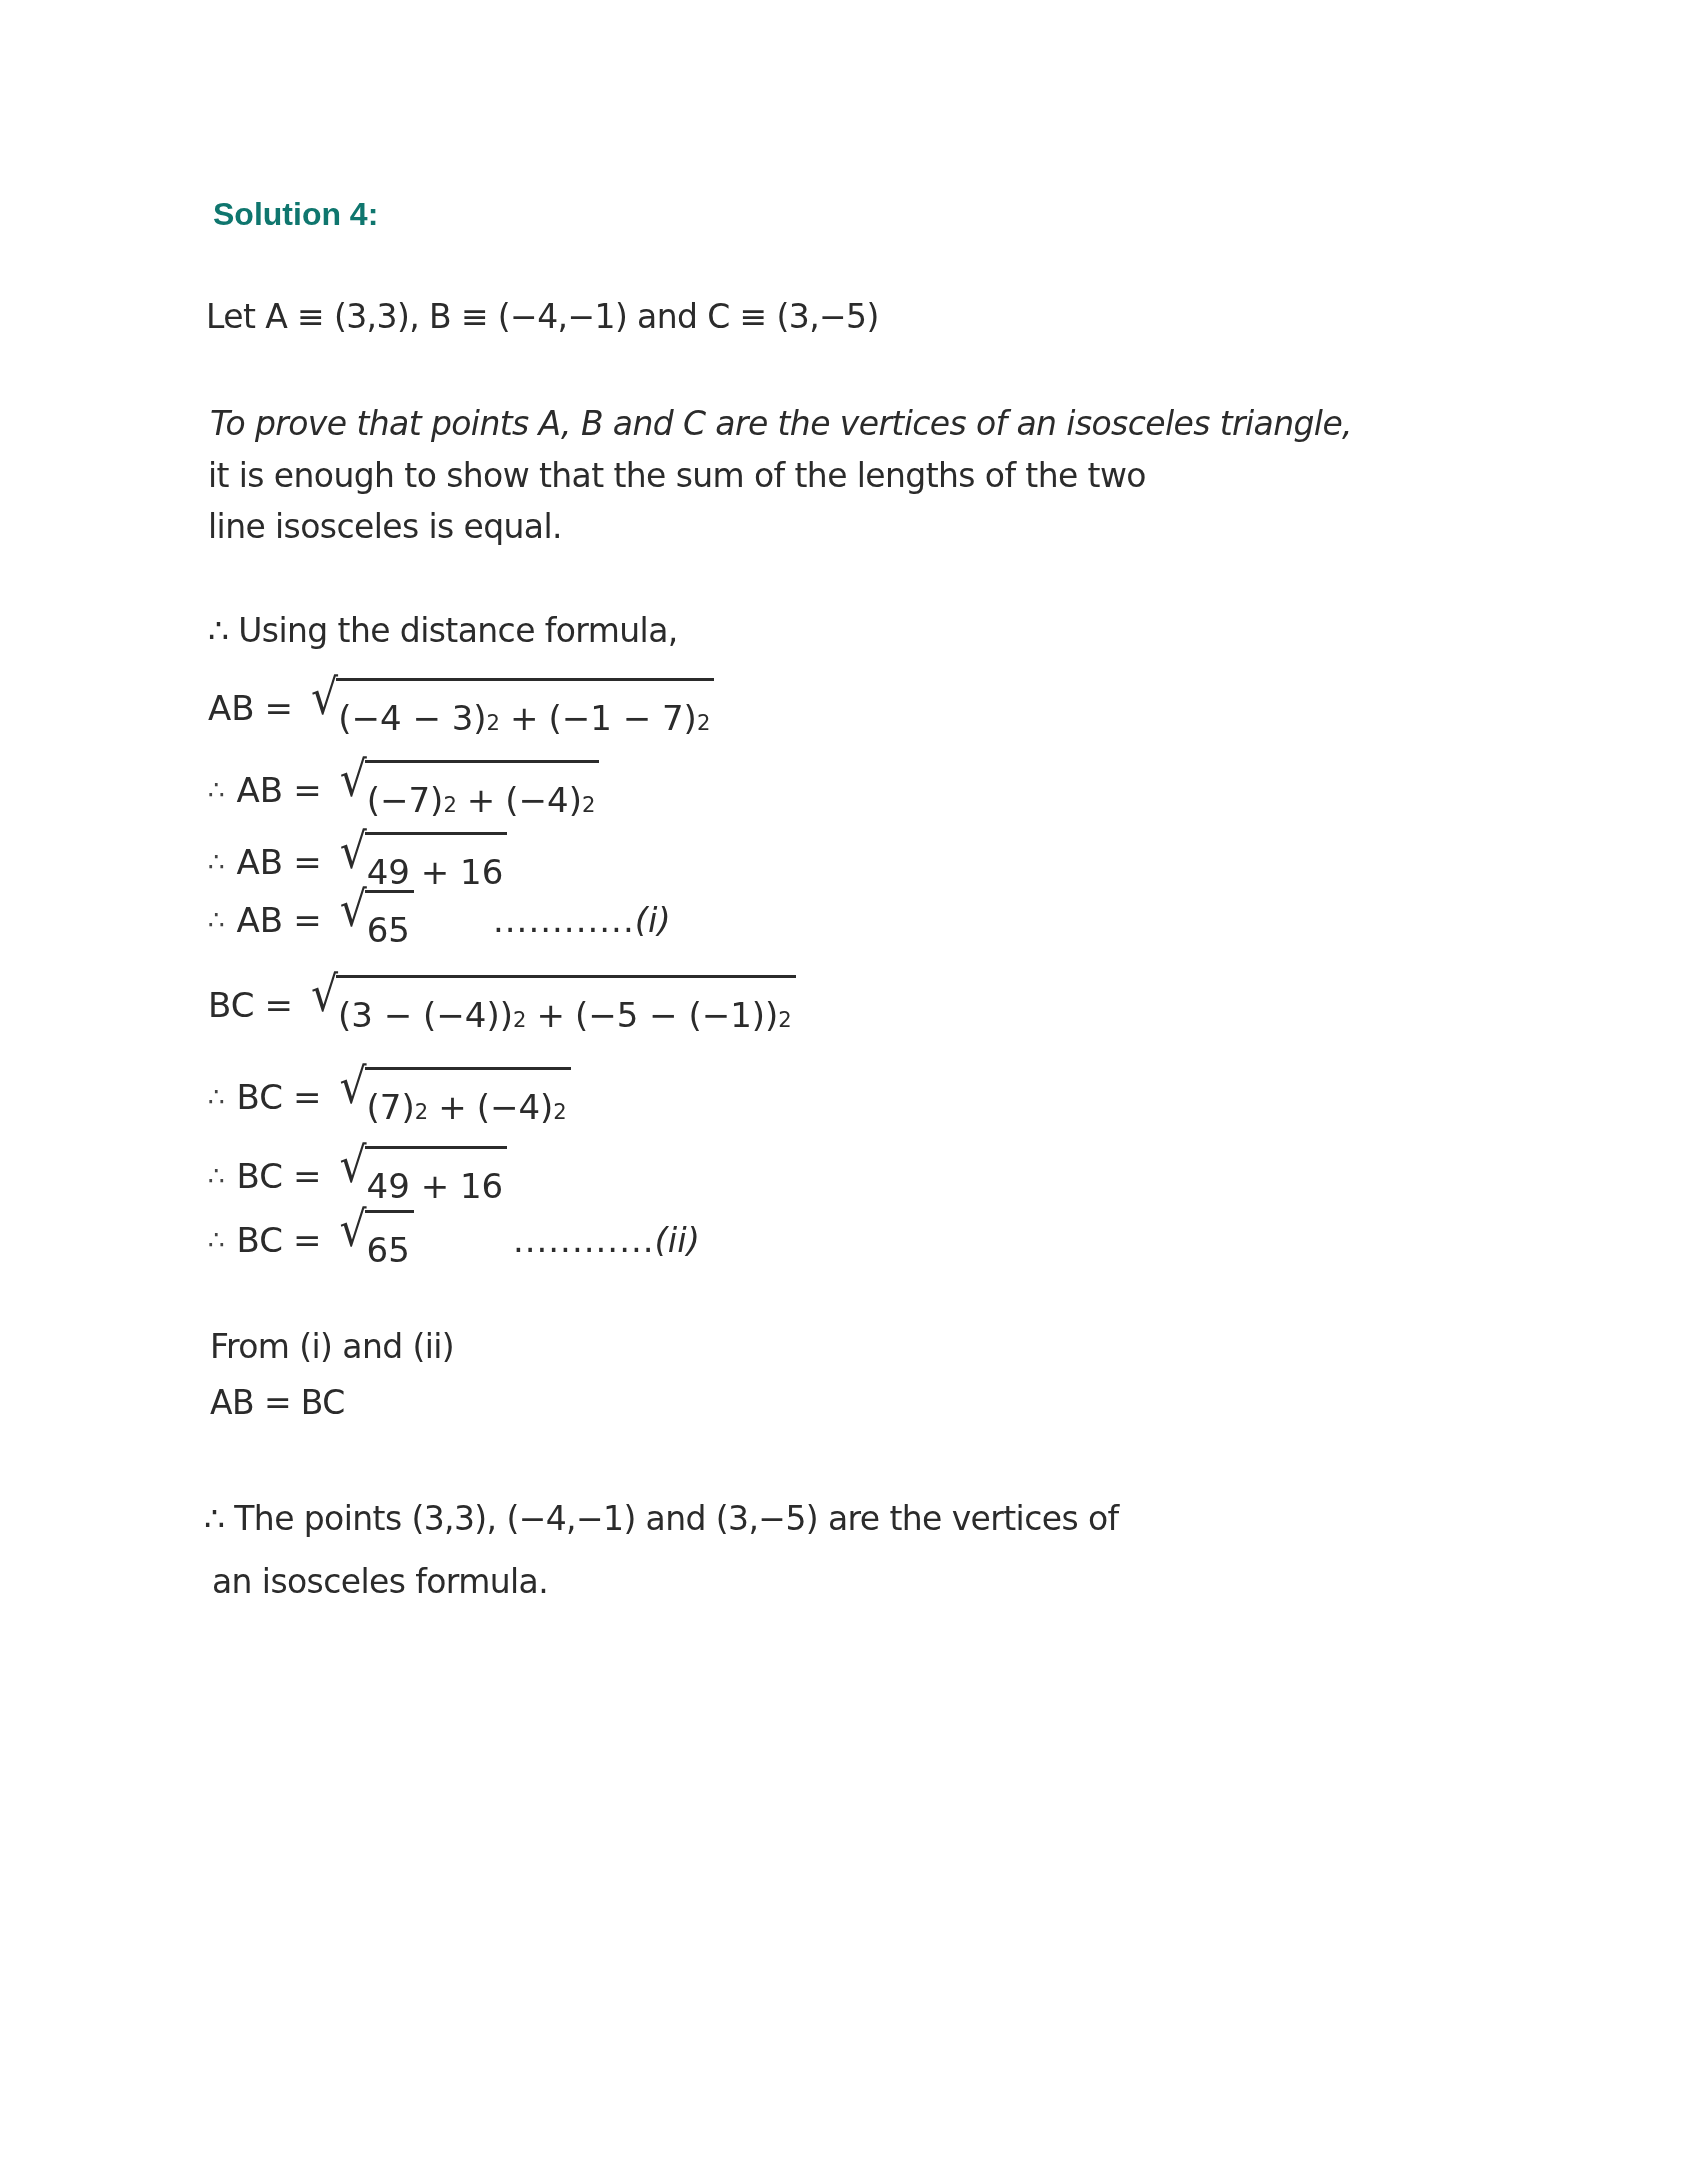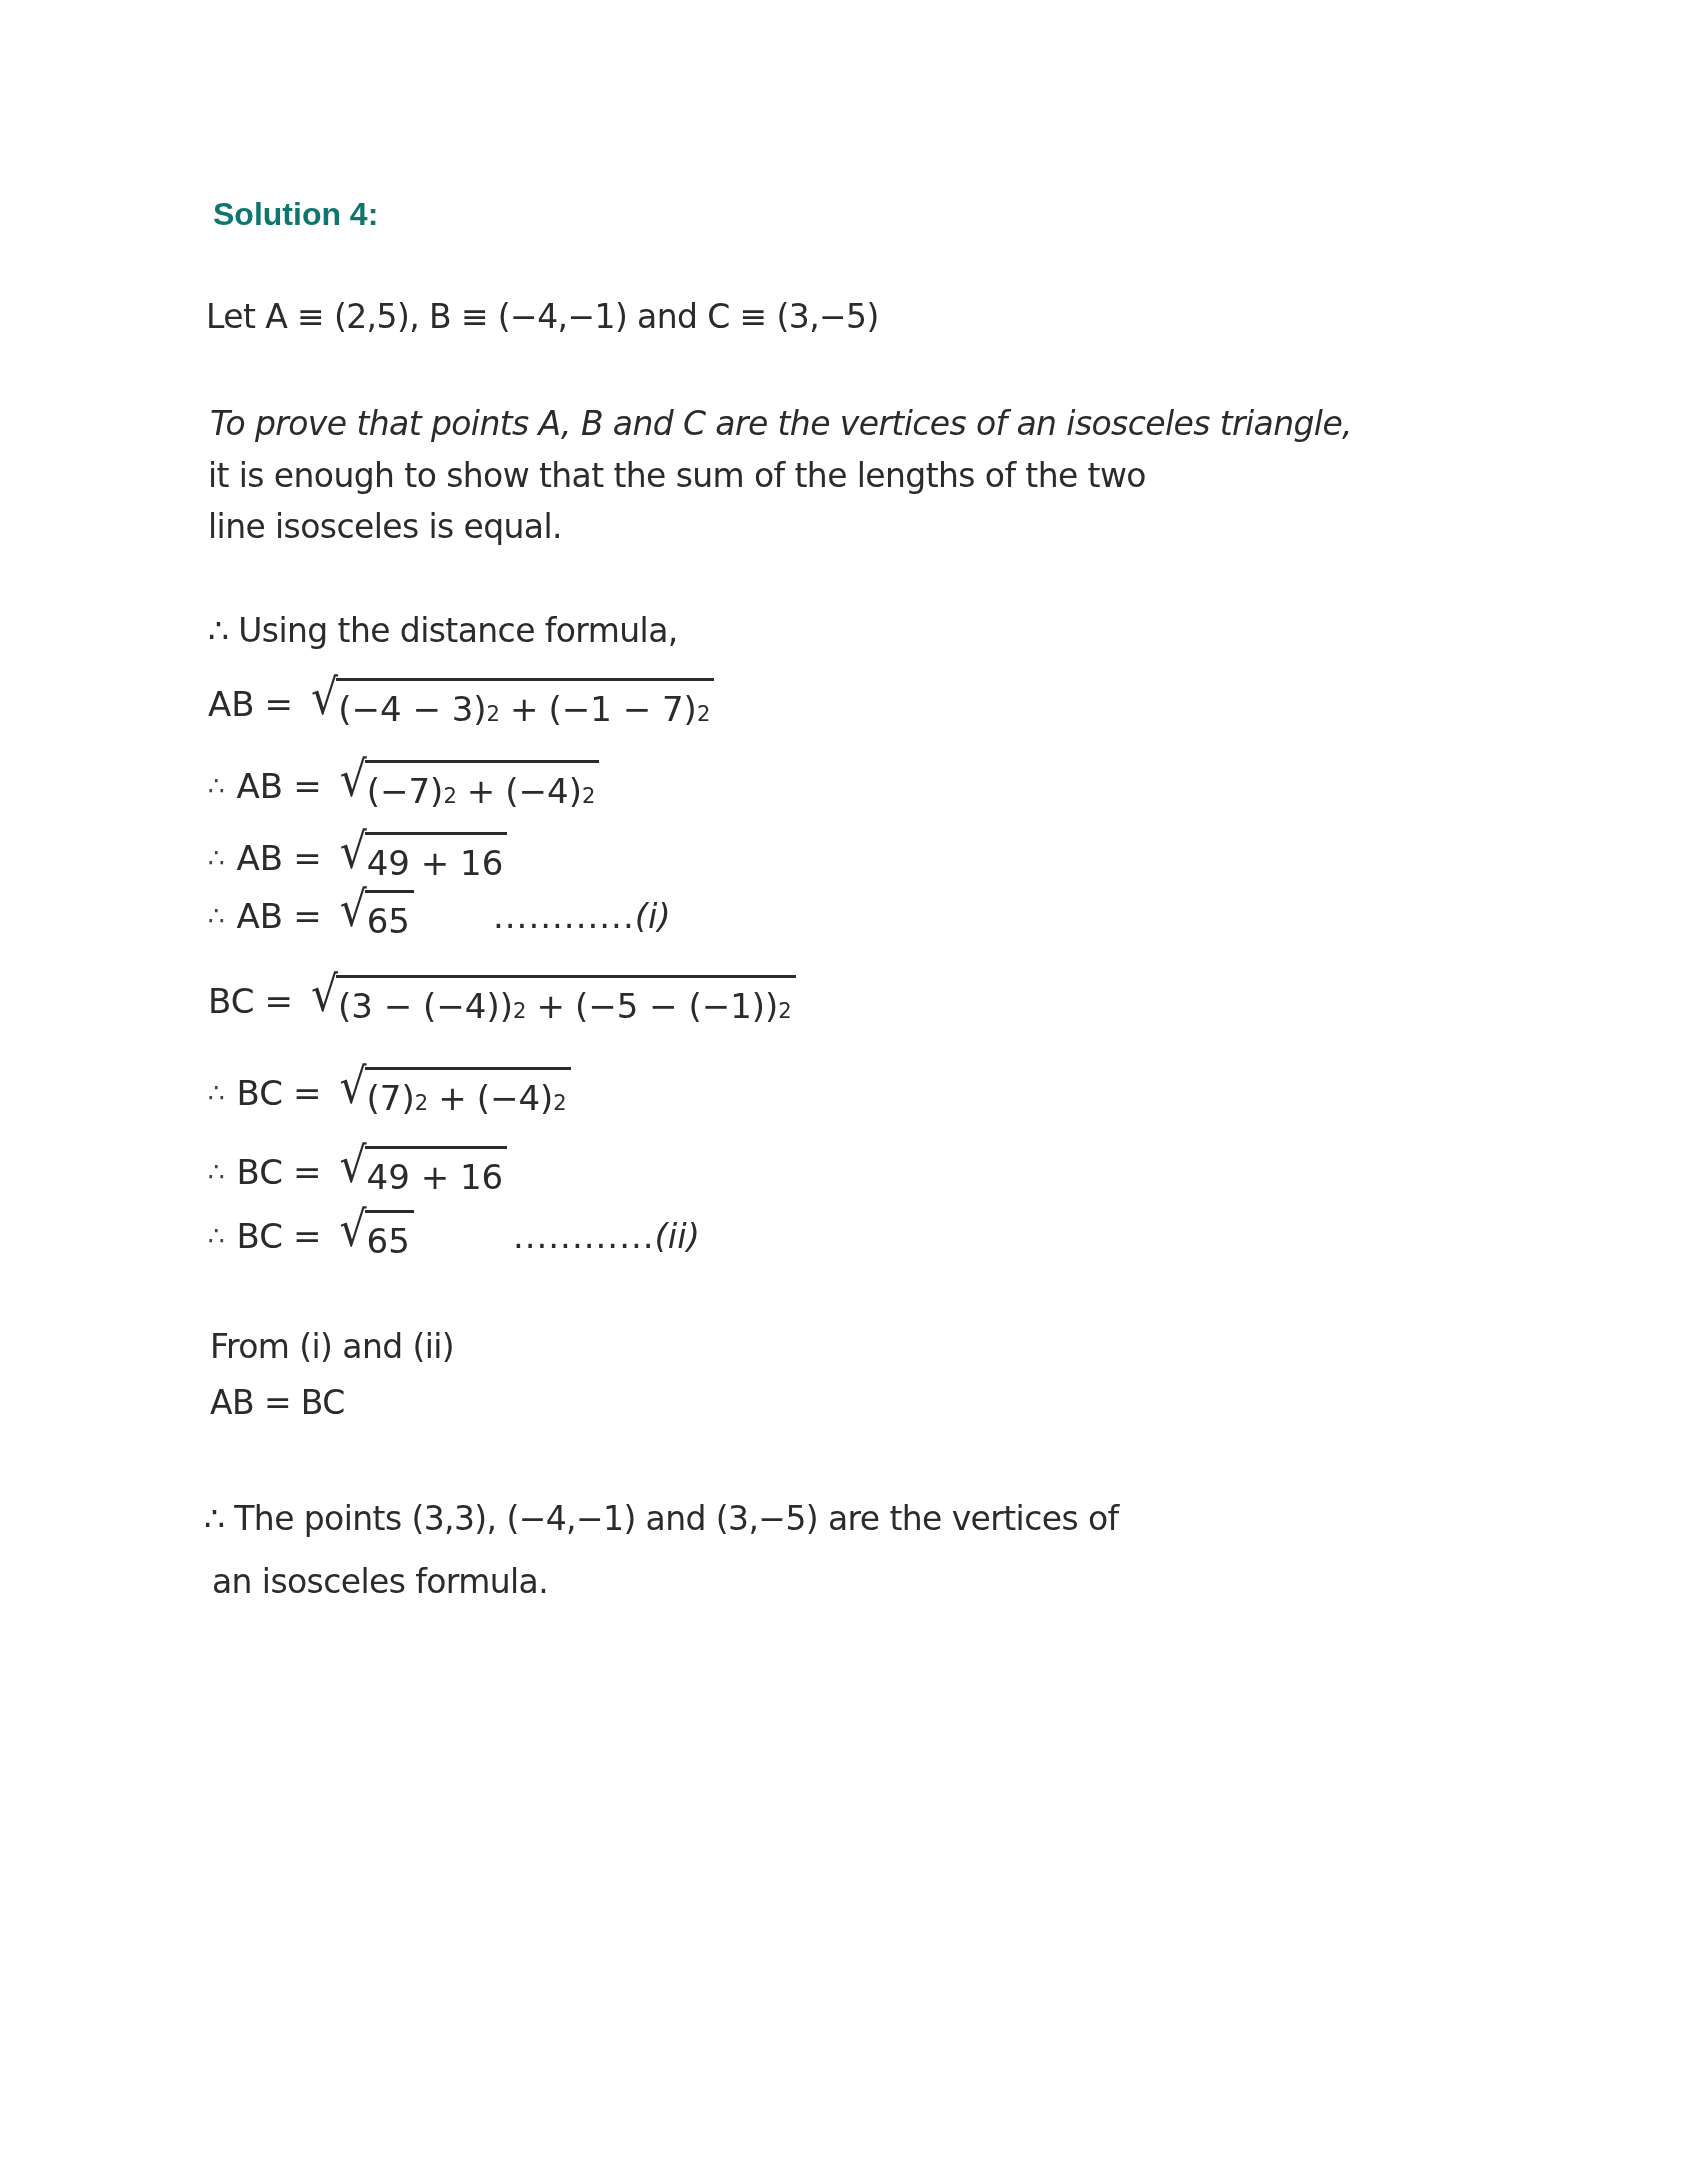--- a/index.html
+++ b/index.html
@@ -6,32 +6,32 @@
   body { width: 1683px; height: 2178px; position: relative; overflow: hidden;
          font-family: "DejaVu Sans", sans-serif; color: #2a2a2a; }
   .abs { position: absolute; white-space: nowrap; }
   .heading { left: 213px; top: 196px; font-family: "Liberation Sans", sans-serif;
              font-weight: bold; font-size: 32px; color: #0f766e; }
   .txt { font-size: 33px; letter-spacing: -0.6px; color: #2b2b2b; }
   .math { font-size: 34px; color: #2b2b2b; display: flex; align-items: center; }
   .therefore { font-size: 26px; margin-right: 12px; color: #444; }
   .sqrt { display: inline-flex; align-items: stretch; margin-left: 8px; }
   .sqrt .rad { font-size: 1.25em; line-height: 1; transform: scaleY(1.15); margin-right: -2px; }
-  .sqrt .under { border-top: 3px solid #2b2b2b; padding: 8px 4px 0 2px; display: inline-flex; align-items: baseline; }
+  .sqrt .under { border-top: 3px solid #2b2b2b; padding: 17px 4px 0 2px; display: inline-flex; align-items: baseline; }
   sup { font-size: 0.62em; vertical-align: 0.85em; }
   .dots { margin-left: 79px; letter-spacing: 1px; }
   .ital { font-style: italic; }
   .eq { margin: 0 10px; }
 </style>
 </head>
 <body>
 
 <div class="abs heading">Solution 4:</div>
 
-<div class="abs txt" style="left:206px; top:297px;">Let A ≡ (2,5), B ≡ (−4,−1) and C ≡ (3,−5)</div>
+<div class="abs txt" style="left:206px; top:297px;">Let A ≡ (3,3), B ≡ (−4,−1) and C ≡ (3,−5)</div>
 
 <div class="abs txt" style="left:210px; top:404px;font-style:italic;">To prove that points A, B and C are the vertices of an isosceles triangle,</div>
 <div class="abs txt" style="left:208px; top:456px;">it is enough to show that the sum of the lengths of the two</div>
 <div class="abs txt" style="left:208px; top:507px;">line isosceles is equal.</div>
 
 <div class="abs txt" style="left:208px; top:611px;">∴ Using the distance formula,</div>
 
 <div class="abs math" style="left:208px; top:678px;">
   <span>AB</span>
     <span class="eq">=</span>

